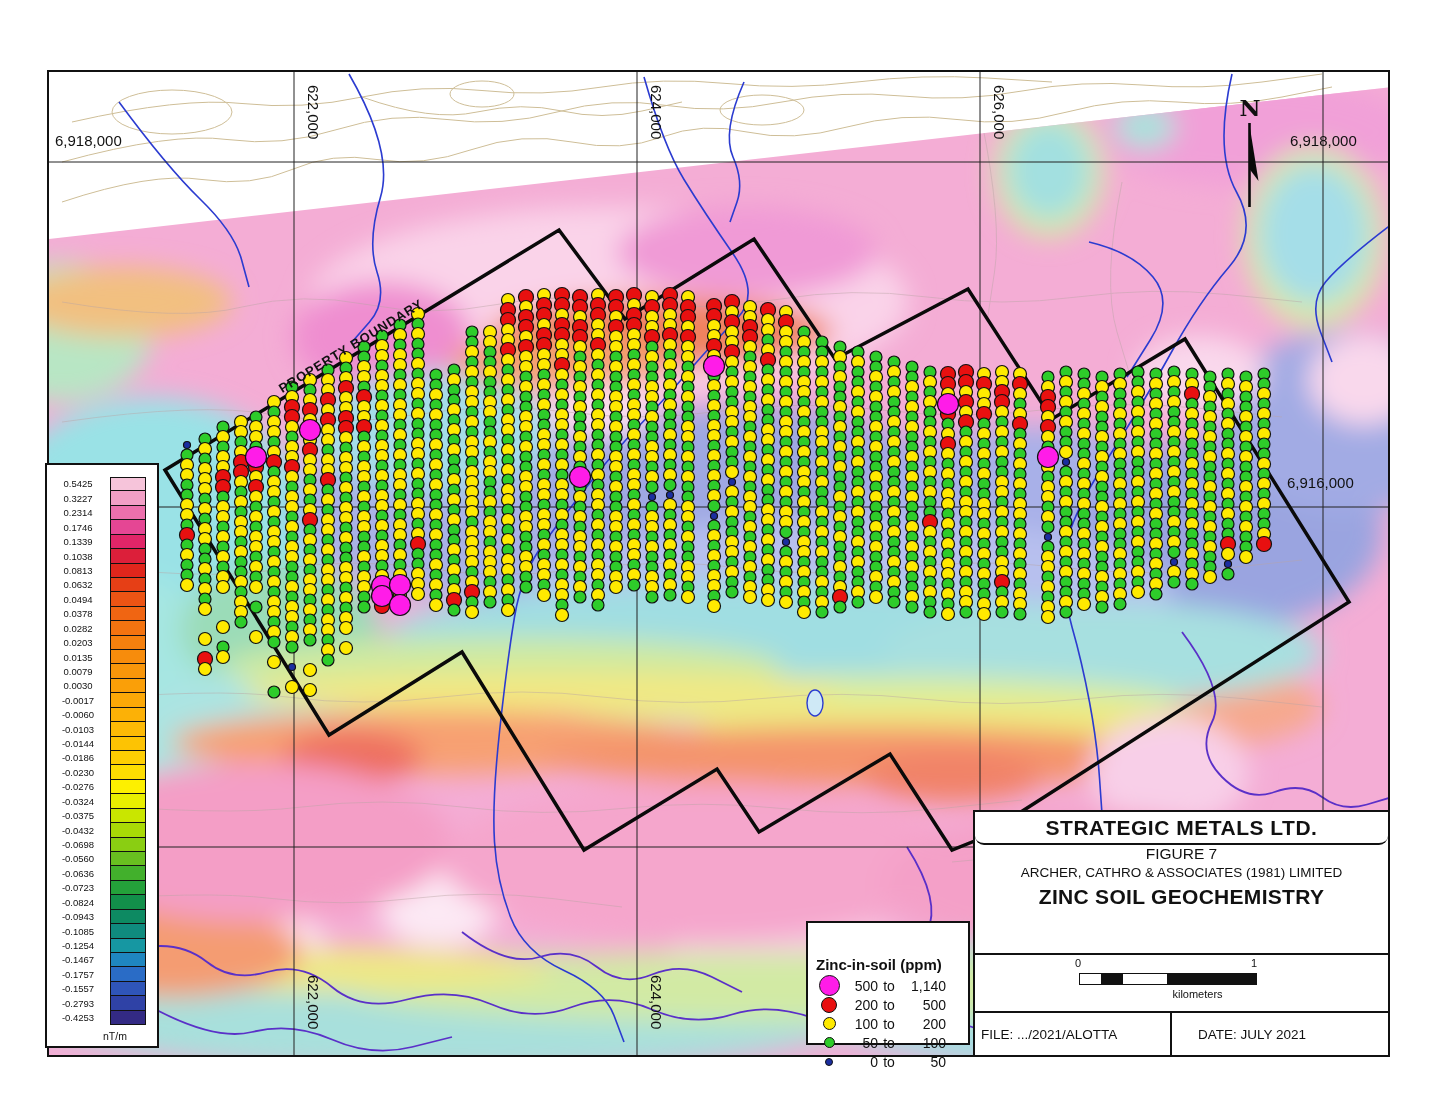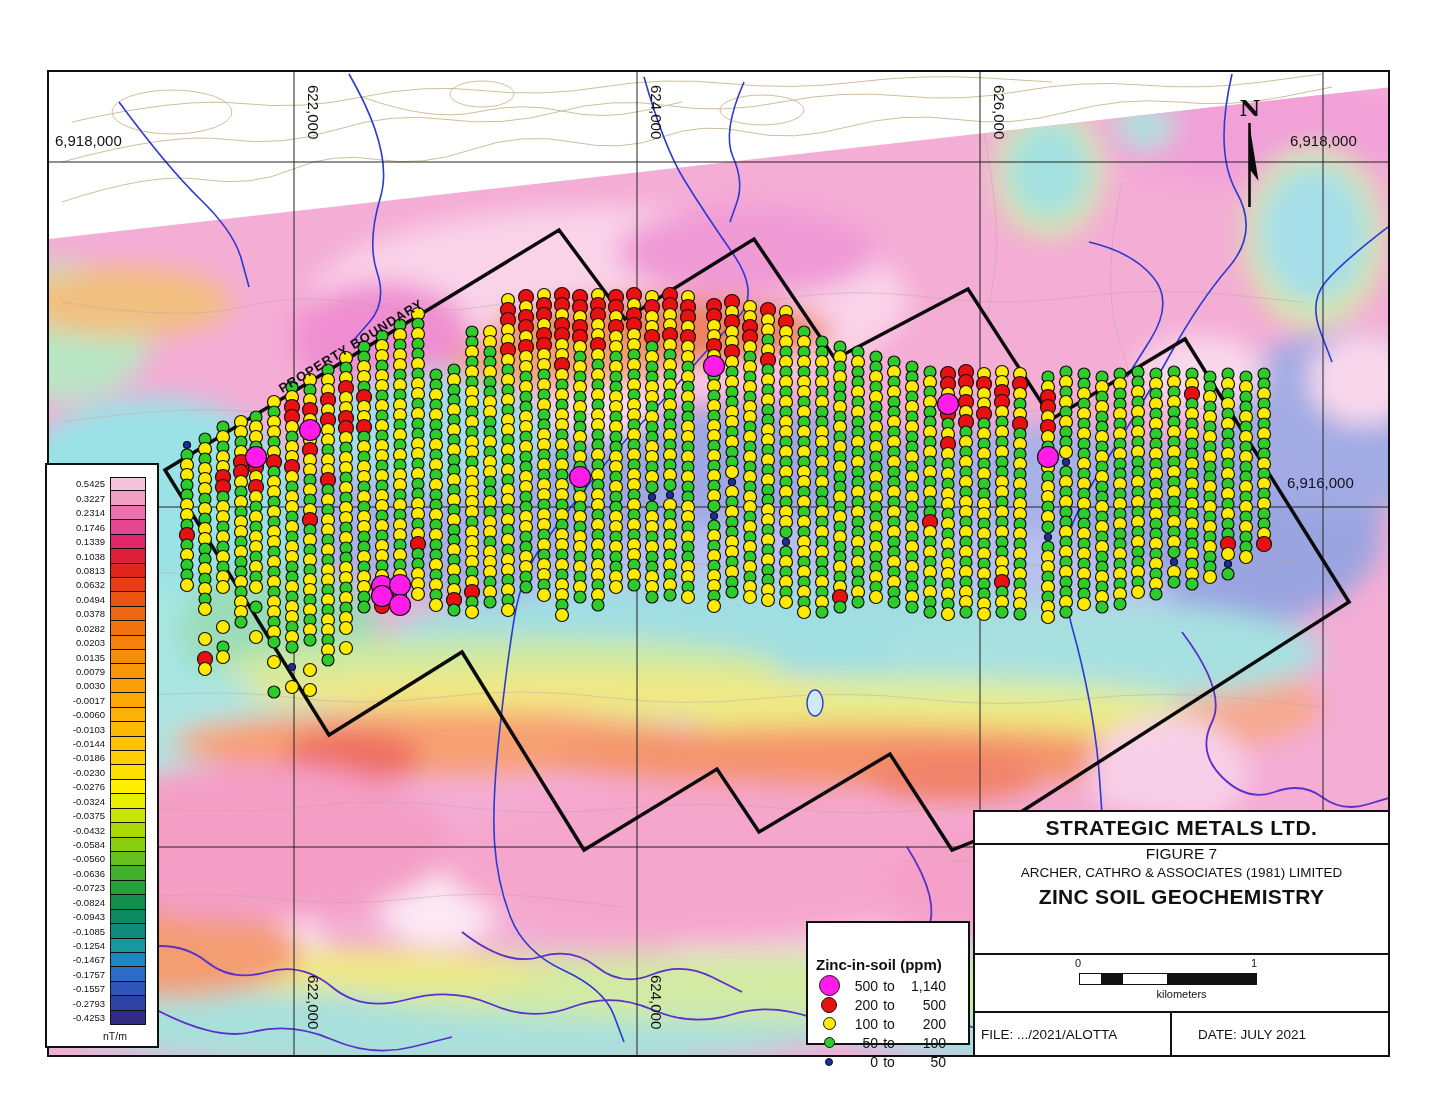--- a/index.html
+++ b/index.html
@@ -13,51 +13,51 @@
   .pb-label{position:absolute;left:276px;top:383px;font-size:13px;font-weight:bold;
             letter-spacing:1px;transform:rotate(-31.5deg);transform-origin:left top;white-space:nowrap;}
   .north{position:absolute;left:1228px;top:96px;width:44px;text-align:center;}
   .north .nl{font-family:"DejaVu Serif",serif;font-weight:bold;font-size:23px;line-height:1;}
   
   .cbar{position:absolute;left:45px;top:463px;width:114px;height:585px;background:#fff;
         border:2px solid #111;box-sizing:border-box;display:flex;flex-direction:column;
         padding:12px 8px 4px 4px;}
   .cb-rows{flex:1;display:flex;flex-direction:column;}
   .cb-row{flex:1;display:flex;align-items:center;}
-  .cb-val{width:54px;text-align:right;font-size:9.5px;padding-right:5px;line-height:1;}
+  .cb-val{width:54px;text-align:center;font-size:9.5px;padding-right:5px;line-height:1;}
   .cb-cell{width:36px;height:100%;border:1px solid #111;border-top:none;box-sizing:border-box;}
   .cb-row:first-child .cb-cell{border-top:1px solid #111;}
   .cb-unit{text-align:center;font-size:10.5px;padding:5px 0 0 30px;}
   
   .legend{position:absolute;left:806px;top:921px;width:164px;height:124px;background:#fff;
           border:2px solid #111;box-sizing:border-box;padding:5px 6px 2px 8px;}
   .lg-title{font-size:15px;font-weight:bold;margin-bottom:3px;margin-top:28px;}
   .lg-row{display:flex;align-items:center;height:19px;}
   .lg-sw{width:26px;display:flex;justify-content:center;align-items:center;}
   .lg-dot{border:1.5px solid #111;border-radius:50%;box-sizing:border-box;}
   .lg-lo{width:36px;text-align:right;font-size:14px;}
   .lg-to{width:22px;text-align:center;font-size:14px;}
   .lg-hi{width:46px;text-align:right;font-size:14px;}
   
   .tb{position:absolute;left:973px;top:810px;width:417px;height:247px;background:#fff;
       border:2px solid #111;box-sizing:border-box;display:flex;flex-direction:column;}
   .tb-r1{height:31px;border-bottom:2px solid #111;display:flex;align-items:center;
-         justify-content:center;font-weight:bold;font-size:21px;letter-spacing:.5px;}
+         justify-content:center;font-weight:bold;font-size:21px;letter-spacing:.5px;border-radius:9px;}
   .tb-r2{height:108px;border-bottom:2px solid #111;text-align:center;padding-top:0;}
   .tb-fig{font-size:15.5px;}
   .tb-auth{font-size:13.5px;margin-top:2px;}
   .tb-title{font-size:21px;font-weight:bold;margin-top:5px;letter-spacing:.3px;}
   .tb-sub{font-size:19px;margin-top:1px;}
   .tb-r3{height:56px;position:relative;}
   .sb-0{position:absolute;left:100px;top:2px;font-size:11px;}
   .sb-1{position:absolute;left:276px;top:2px;font-size:11px;}
   .sb-bar{position:absolute;left:104px;top:18px;width:176px;height:10px;border:1px solid #111;
           display:flex;box-sizing:content-box;}
   .sb-bar i{display:block;height:100%;}
-  .sb-unit{position:absolute;left:0;top:33px;width:100%;text-align:center;font-size:11px;}
+  .sb-unit{position:absolute;left:16px;top:33px;width:100%;text-align:center;font-size:11px;}
   .tb-r4{height:24px;border-top:2px solid #111;display:flex;align-items:center;
          justify-content:center;font-size:14px;}
   .tb-r5{flex:1;border-top:2px solid #111;display:flex;font-size:13.5px;}
   .tb-file{width:197px;border-right:2px solid #111;display:flex;align-items:center;padding-left:6px;box-sizing:border-box;}
   .tb-date{flex:1;display:flex;align-items:center;padding-left:26px;}
 </style>
 </head>
 <body>
 
 <div class="page">
@@ -1877,21 +1877,21 @@
         </div>
         <div class="cb-row">
           <span class="cb-val">-0.0375</span>
           <span class="cb-cell" style="background: rgb(201, 230, 0);"></span>
         </div>
         <div class="cb-row">
           <span class="cb-val">-0.0432</span>
           <span class="cb-cell" style="background: rgb(169, 218, 6);"></span>
         </div>
         <div class="cb-row">
-          <span class="cb-val">-0.0584</span>
+          <span class="cb-val">-0.0698</span>
           <span class="cb-cell" style="background: rgb(138, 206, 18);"></span>
         </div>
         <div class="cb-row">
           <span class="cb-val">-0.0560</span>
           <span class="cb-cell" style="background: rgb(104, 191, 32);"></span>
         </div>
         <div class="cb-row">
           <span class="cb-val">-0.0636</span>
           <span class="cb-cell" style="background: rgb(66, 176, 44);"></span>
         </div>

